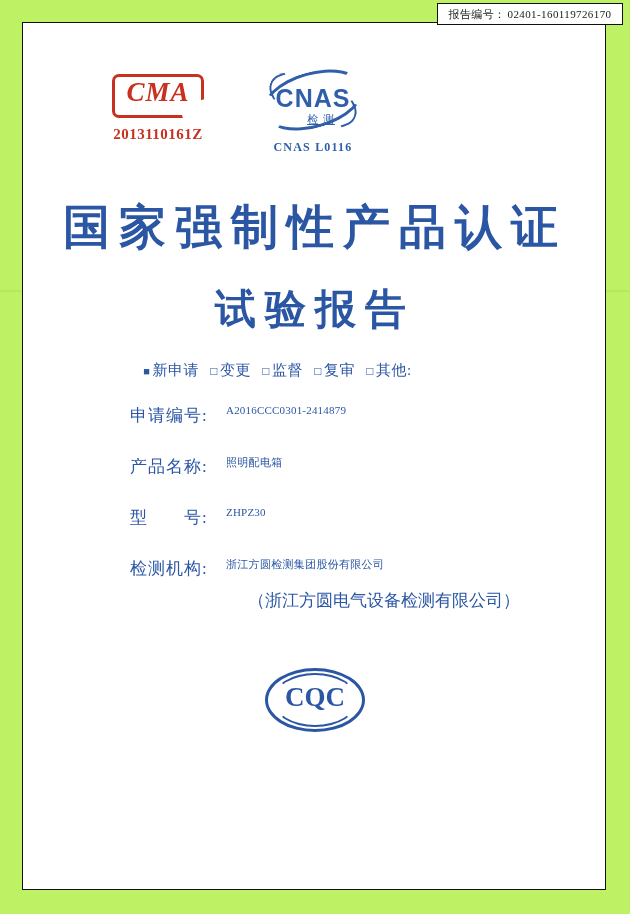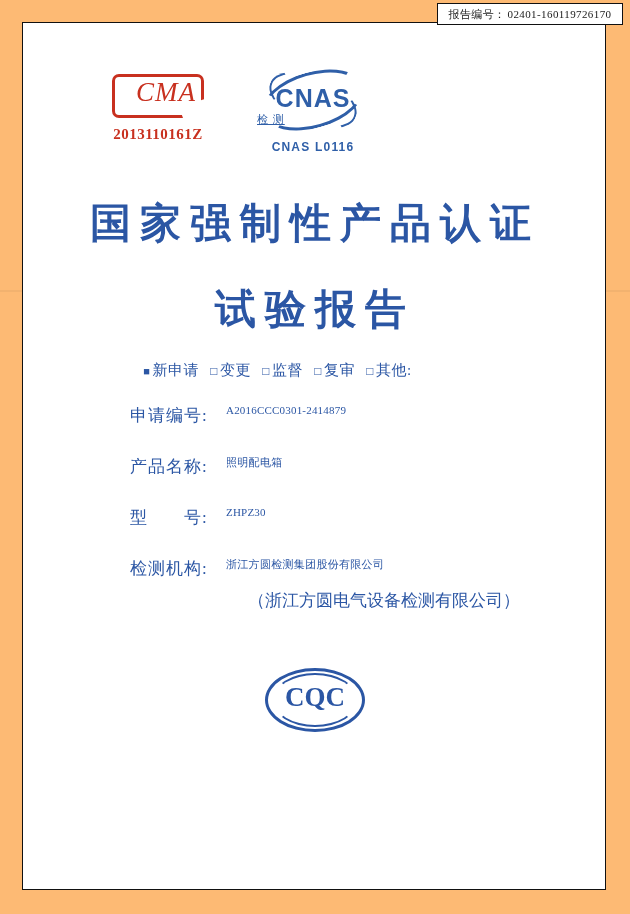--- a/index.html
+++ b/index.html
@@ -14,21 +14,21 @@
     color: #1a1a1a;
     position: relative;
     overflow: hidden;
   }
 
   .page {
     position: absolute;
     left: 0; top: 0;
     width: 630px;
     height: 914px;
-    background: #fdba74;
+    background: #bef264;
   }
 
   
   .doc-frame {
     position: absolute;
     left: 22px;
     top: 22px;
     width: 584px;
     height: 868px;
     border: 1.5px solid #111;
@@ -104,26 +104,25 @@
     height: 20px;
     background: #ffffff;
     transform: rotate(-20deg);
   }
   .cma-mark .txt {
     position: absolute;
     left: 0; top: 3px;
     width: 92px;
     text-align: center;
     font-family: "Liberation Serif", serif;
-    font-weight: normal;
+    font-weight: bold;
     font-size: 27px;
     letter-spacing: 1px;
     color: #c8301f;
     font-style: italic;
-    margin-left: 8px;
   }
   .cma-code {
     margin-top: 8px;
     font-family: "Liberation Serif", serif;
     font-weight: bold;
     font-size: 15px;
     color: #c8301f;
     letter-spacing: 0.5px;
   }
 
@@ -170,50 +169,50 @@
     width: 112px;
     text-align: center;
     font-family: "Liberation Sans", sans-serif;
     font-weight: bold;
     font-size: 25px;
     letter-spacing: 1px;
     color: #2f5fa8;
   }
   .cnas-mark .cn-sub {
     position: absolute;
-    left: 0; top: 42px;
+    left: 8px; top: 42px;
     width: 112px;
-    text-align: left;
+    text-align: center;
     font-size: 11px;
     color: #2f5fa8;
     letter-spacing: 1px;
     text-decoration: underline;
   }
   .cnas-code {
     margin-top: 4px;
-    font-family: Liberation Sans, sans-serif;
+    font-family: Liberation Serif, serif;
     font-size: 12px;
     font-weight: bold;
     color: #2f5fa8;
     letter-spacing: 1.2px;
   }
 
   
   .title-main, .title-sub {
     position: absolute;
     left: 0;
     width: 630px;
     text-align: center;
     color: #2b56a4;
     font-family: "Liberation Serif", serif;
     font-weight: bold;
   }
   .title-main {
     top: 196px;
-    font-size: 41px;
+    font-size: 47px;
     letter-spacing: 9px;
   }
   .title-sub {
     top: 282px;
     font-size: 41px;
     letter-spacing: 9px;
   }
 
   
   .check-row {

